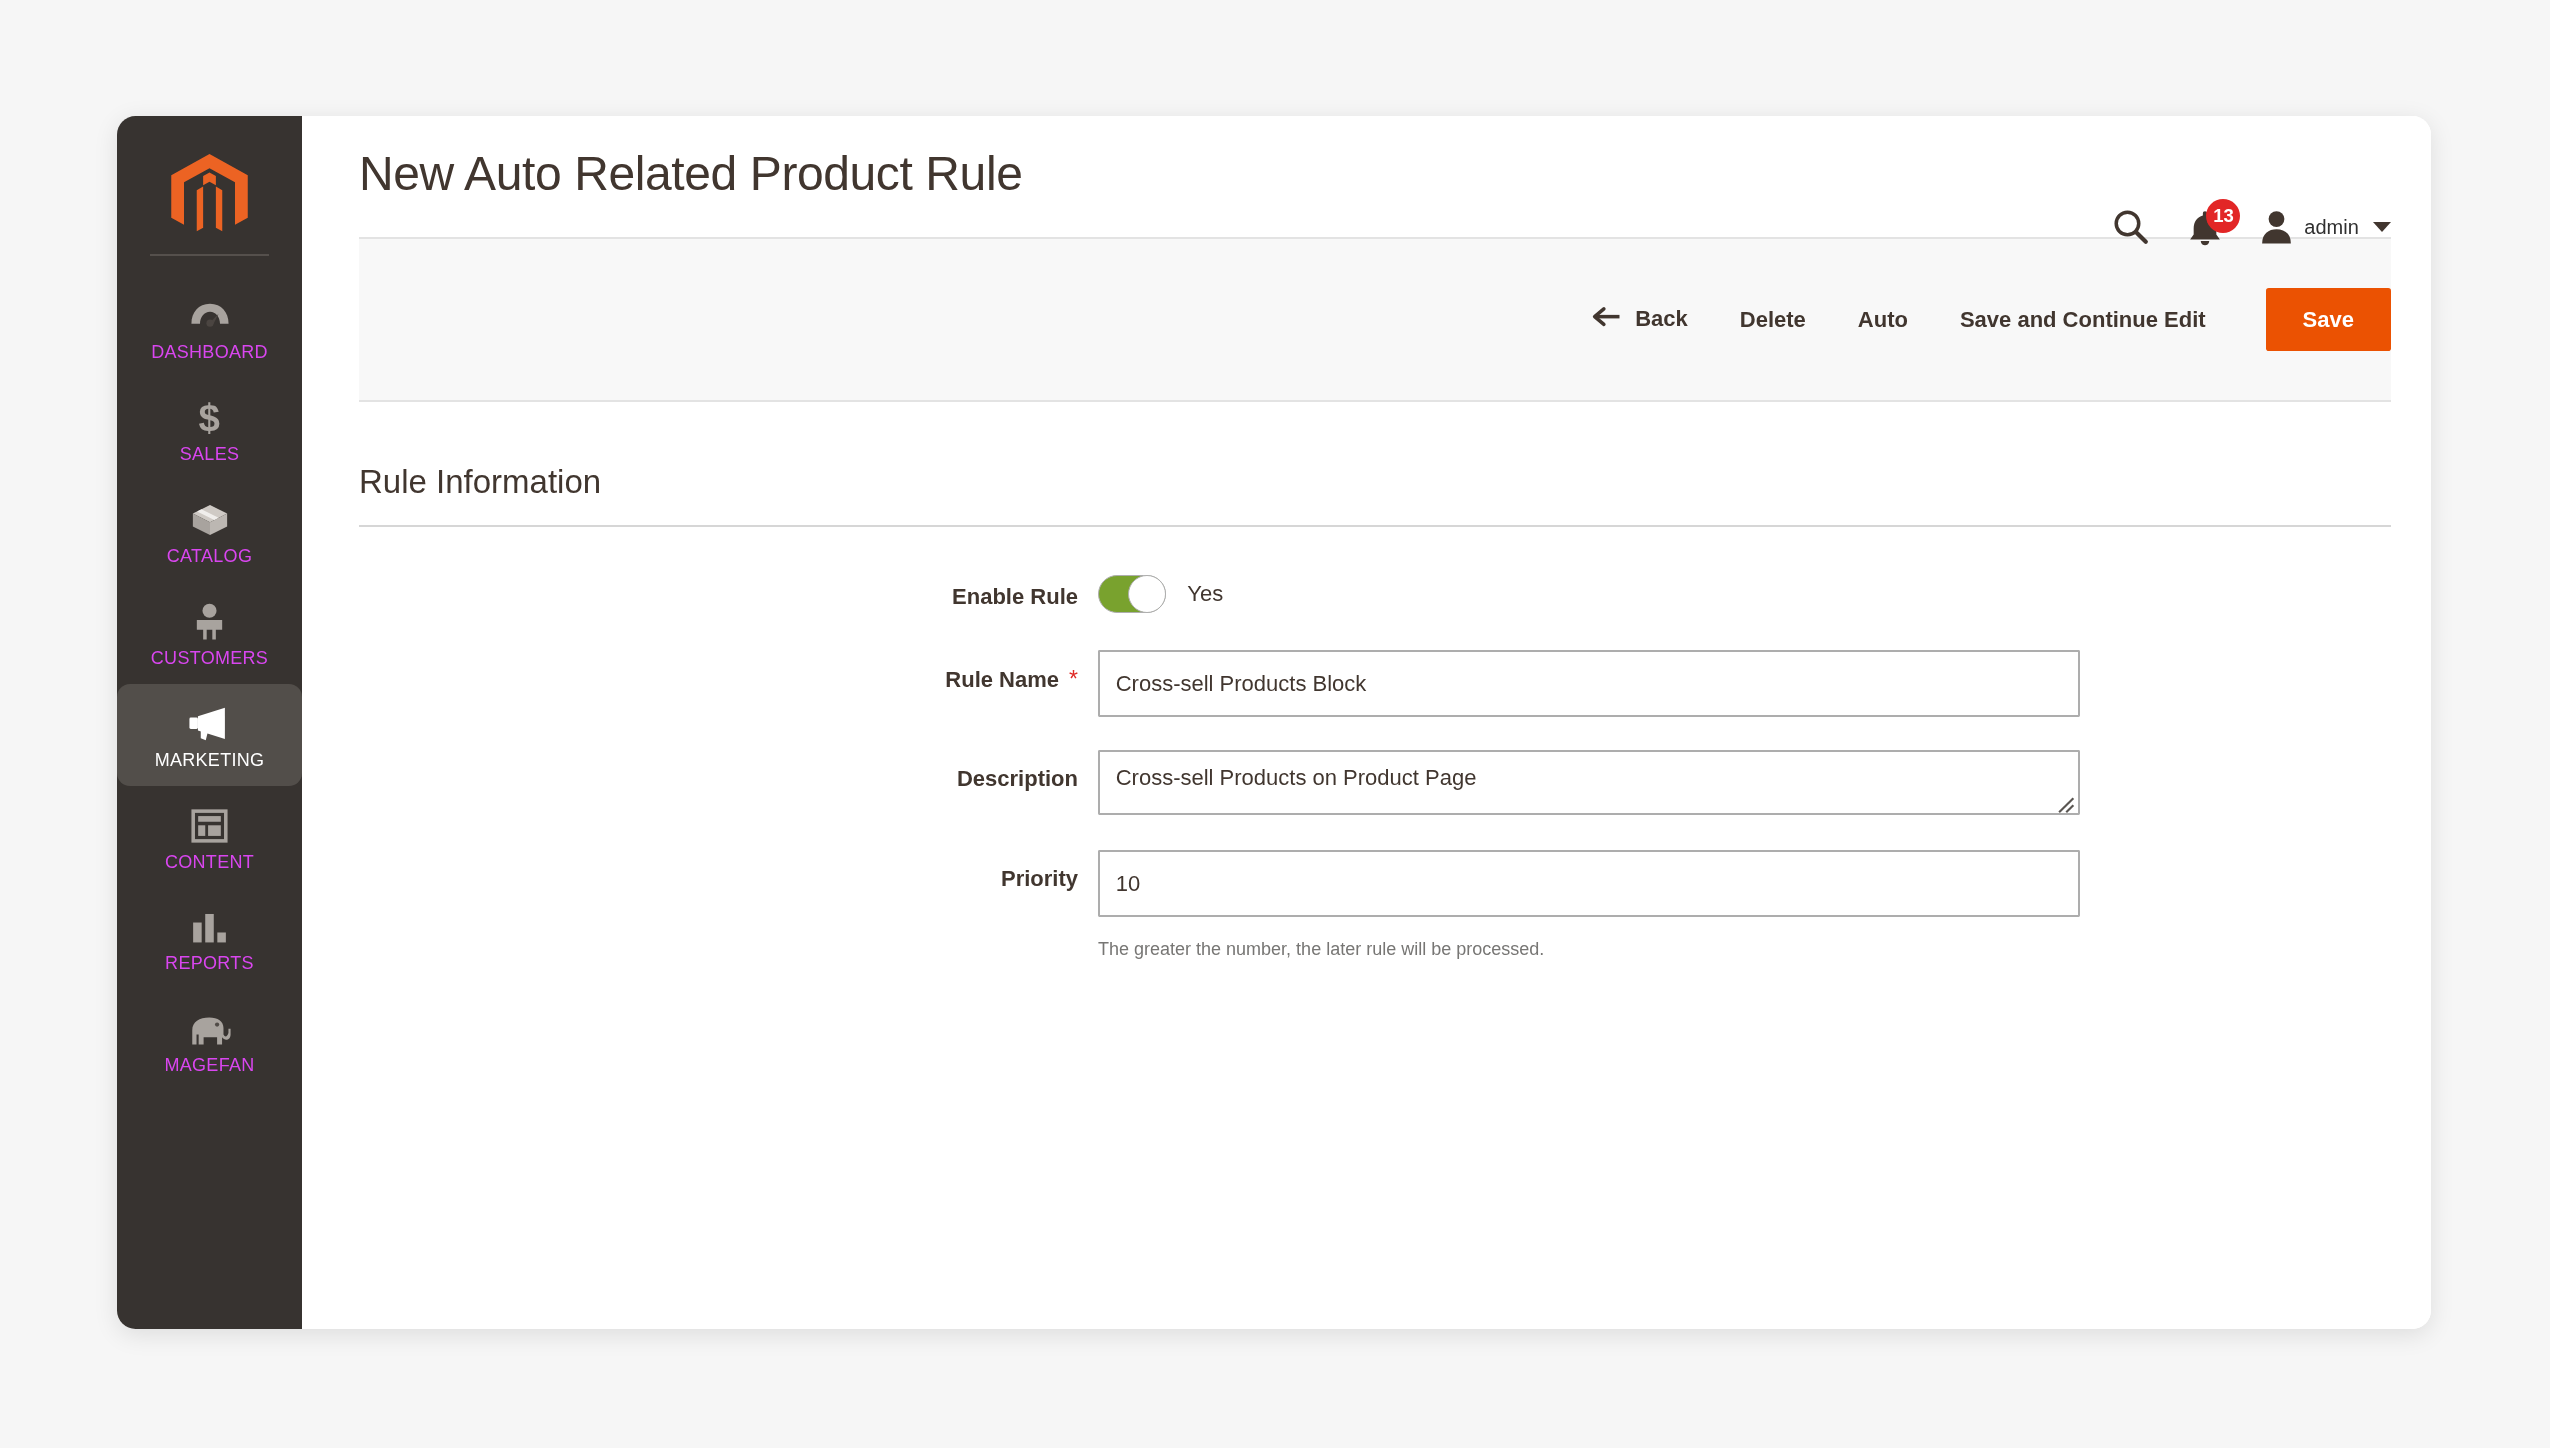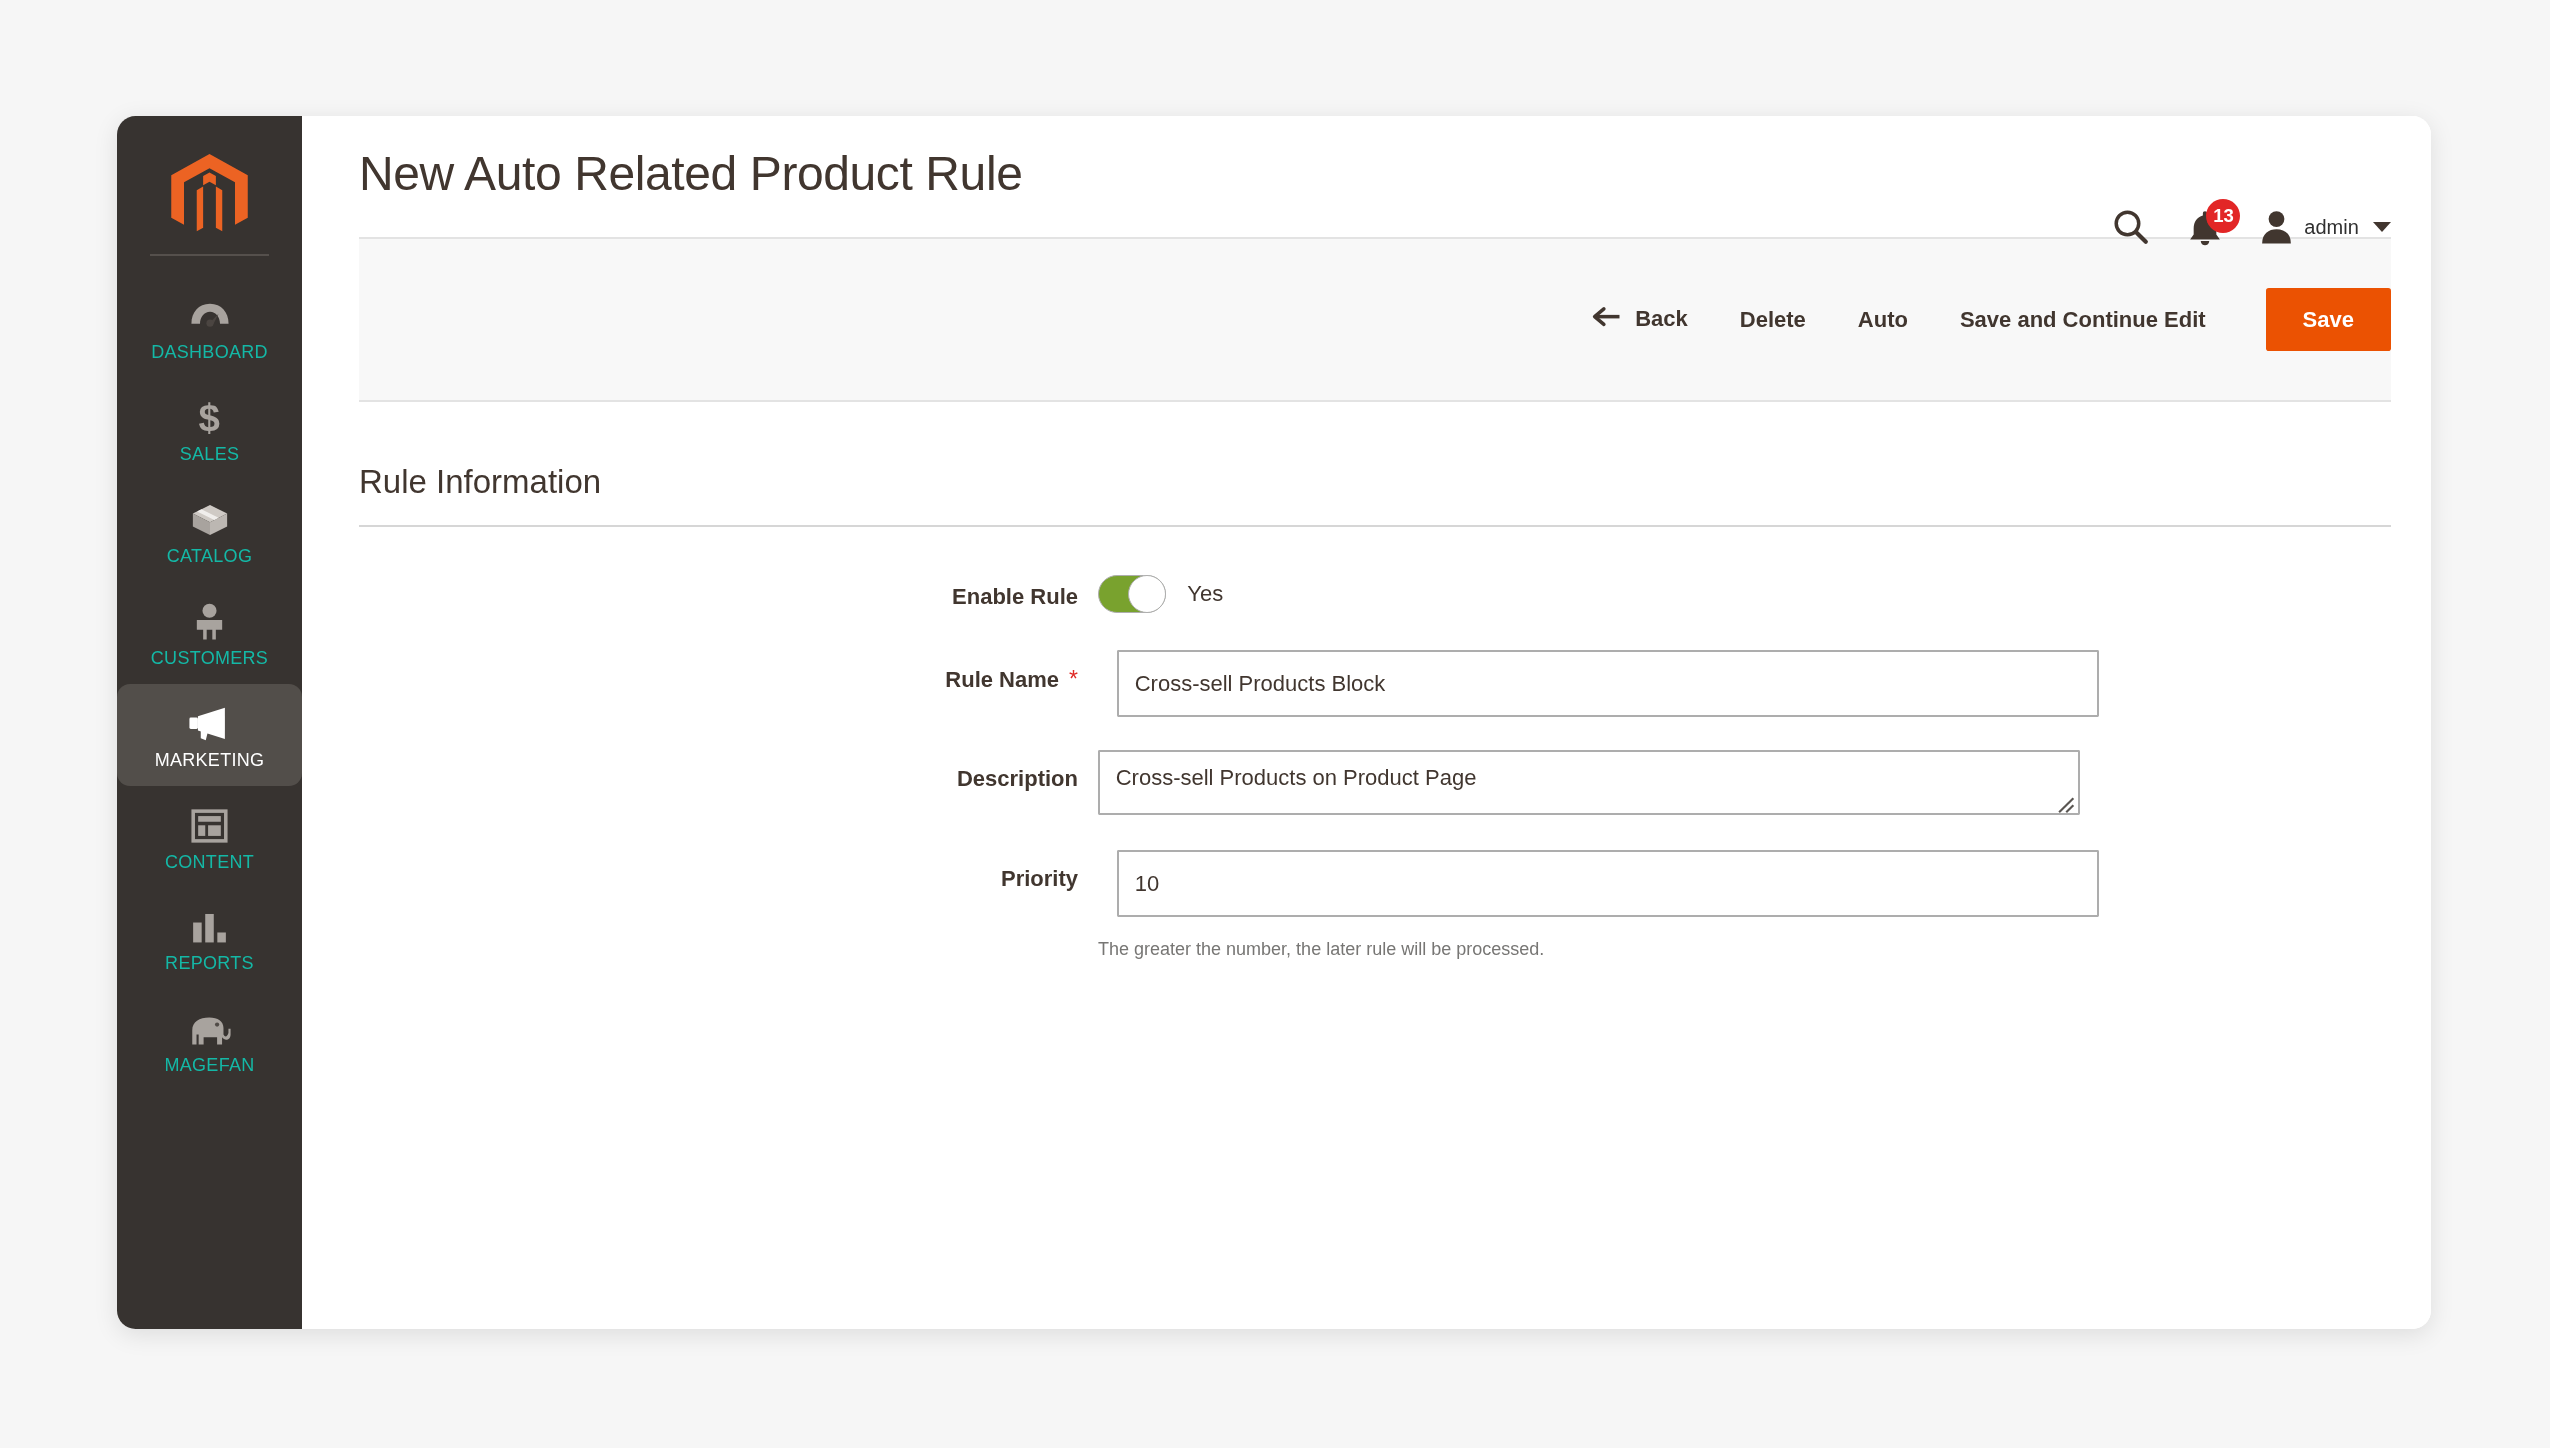--- a/index.html
+++ b/index.html
@@ -60,21 +60,21 @@
     display: block;
     height: 41px;
     line-height: 41px;
     margin-bottom: 5.7px;
   }
   .nav-item .ic svg { display: inline-block; vertical-align: middle; }
   .nav-item .lbl {
     display: block;
     font-size: 18px;
     letter-spacing: 0.3px;
-    color: #14b8a6;
+    color: #d946ef;
     font-family: "Liberation Sans", sans-serif;
   }
   .nav-item.active { background: #524e4a; border-radius: 13px; }
   .nav-item.active .lbl { color: #ffffff; }
 
   
   .main {
     flex: 1;
     min-width: 0;
     background: #ffffff;
@@ -237,21 +237,21 @@
     width: 982px;
     background: #ffffff;
     border: 2.1px solid #adadad;
     border-radius: 1.4px;
     font-size: 22px;
     color: #41362f;
     font-family: "Liberation Sans", sans-serif;
     padding: 13px 15.7px;
     outline: none;
   }
-  .text-input { height: 67px; margin-left: 19px; }
+  .text-input { height: 67px; }
   .text-area { height: 65px; resize: none; overflow: hidden; line-height: 1.2; }
   .ta-wrap { position: relative; width: 982px; }
   .resize-grip {
     position: absolute;
     right: 4.3px; bottom: 2.8px;
     width: 18.5px; height: 18.5px;
     pointer-events: none;
   }
   .field-note {
     font-size: 18px;

